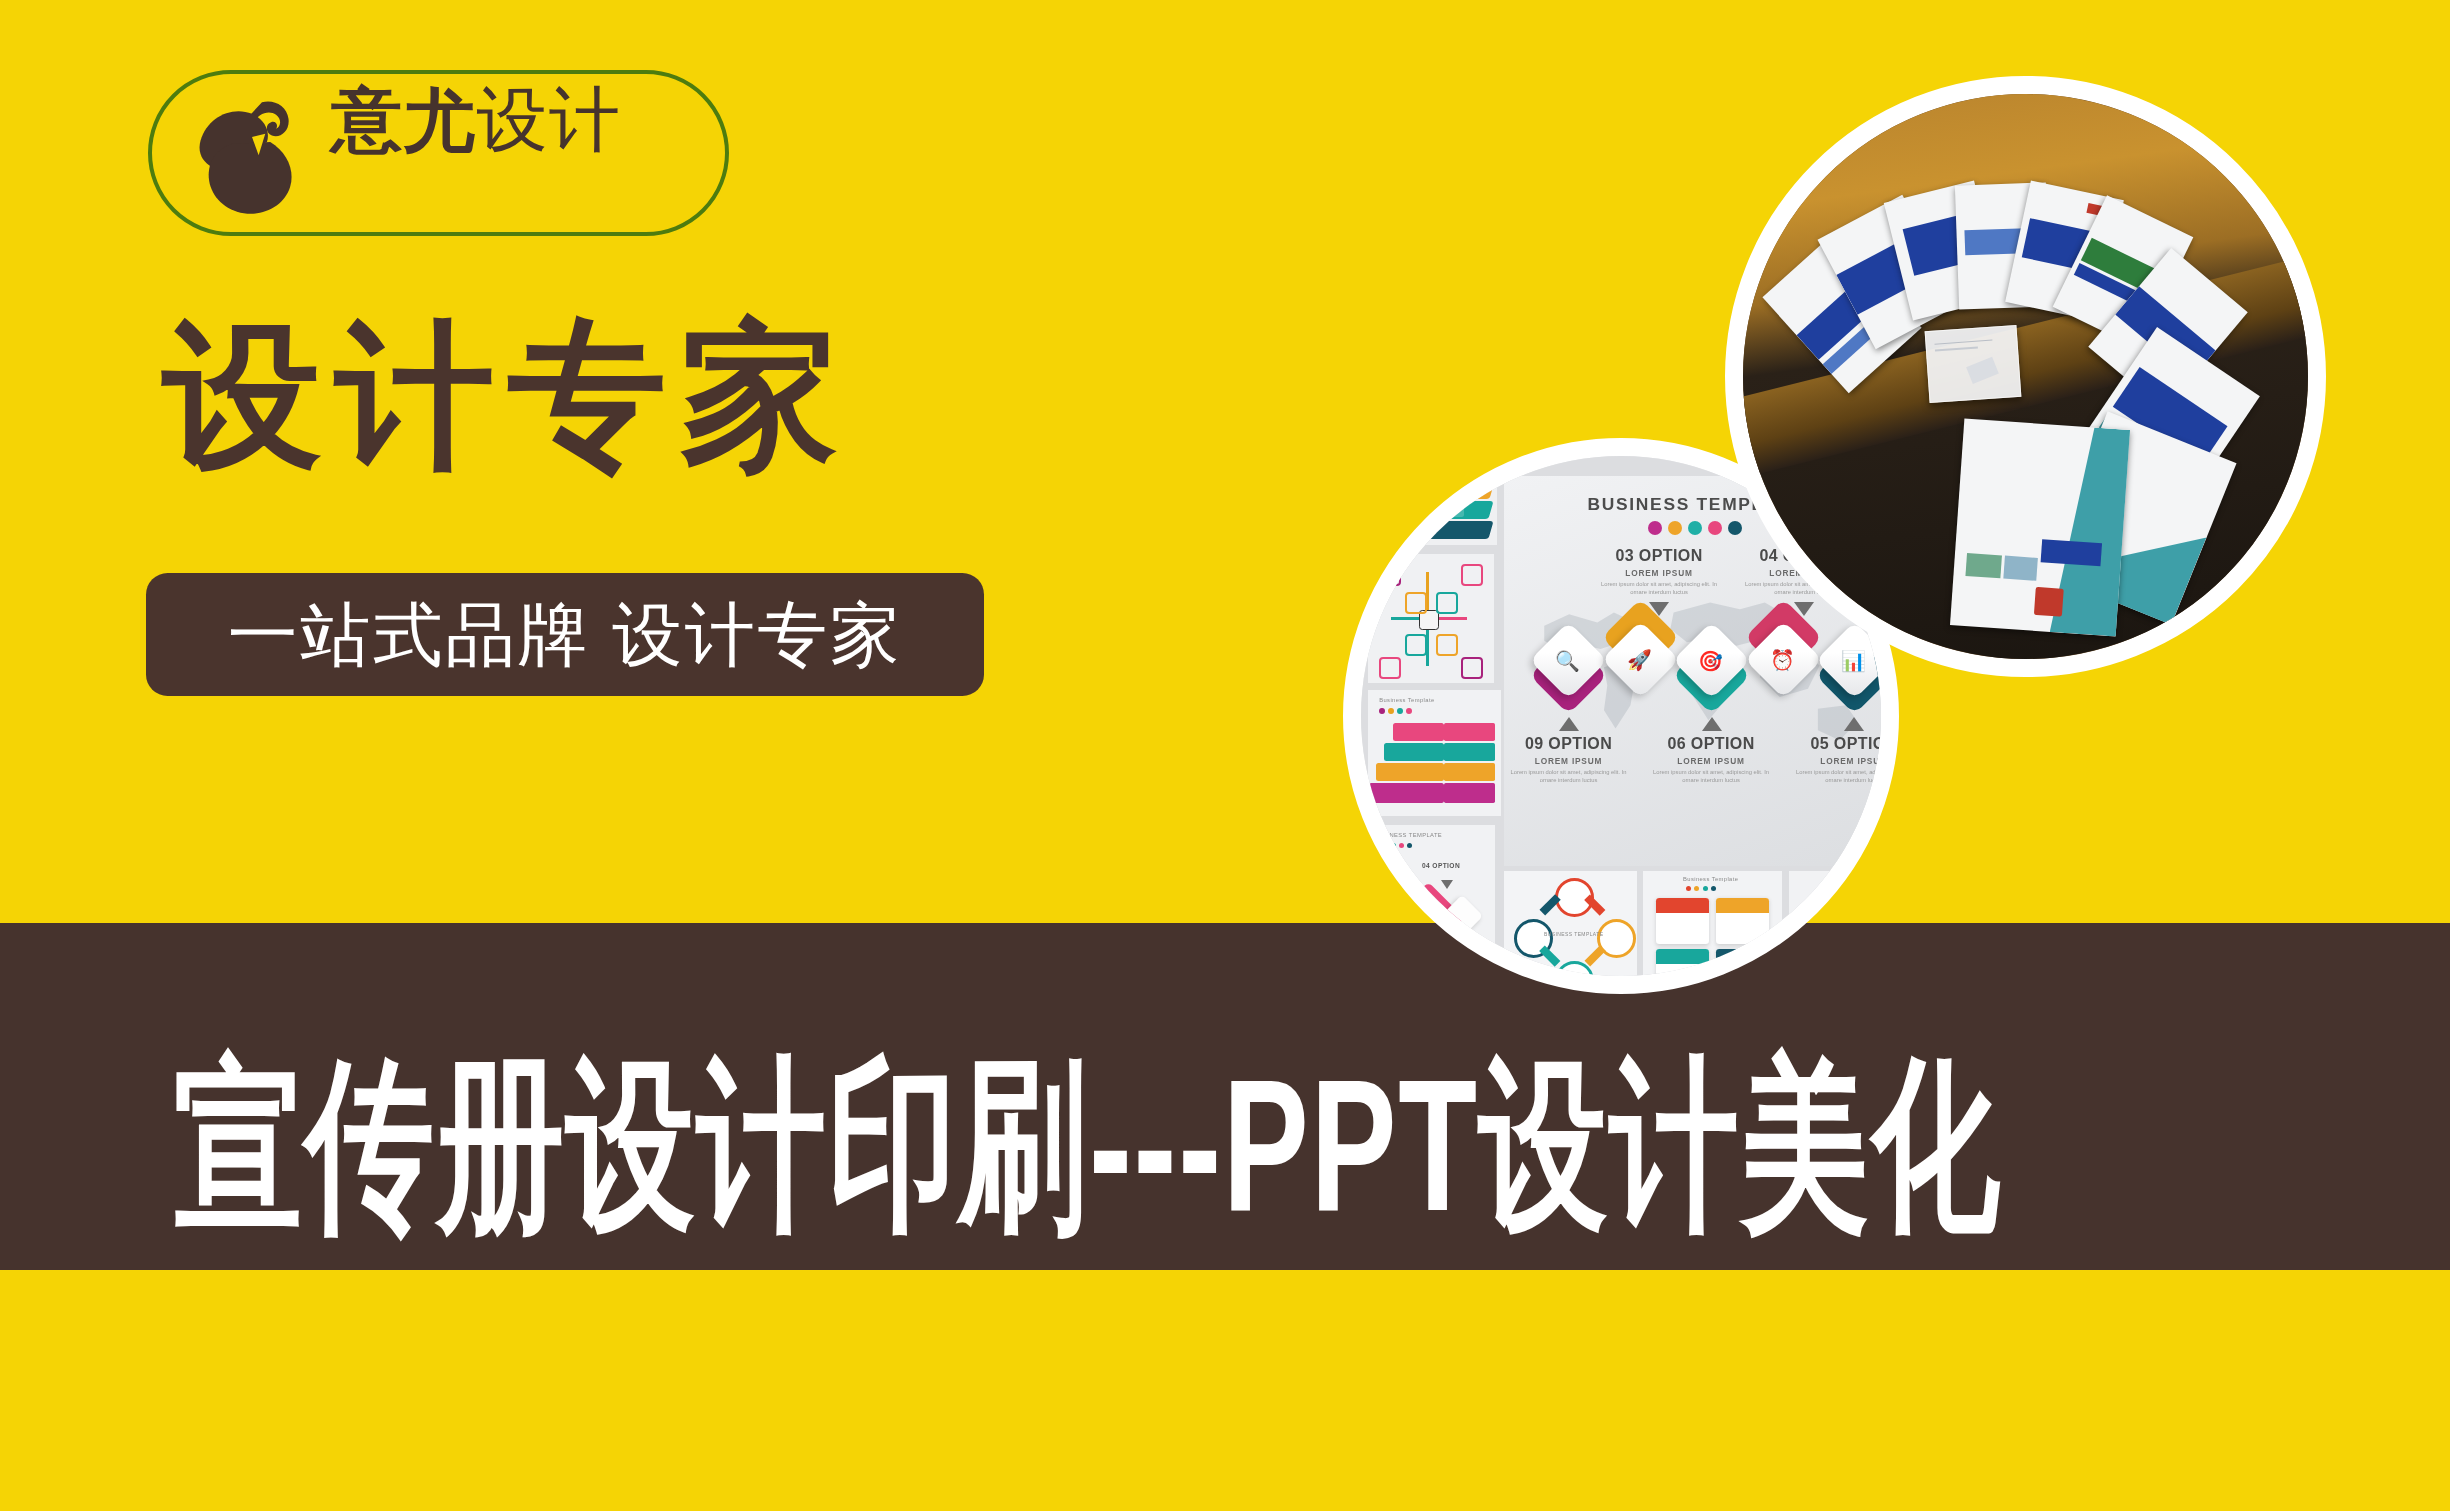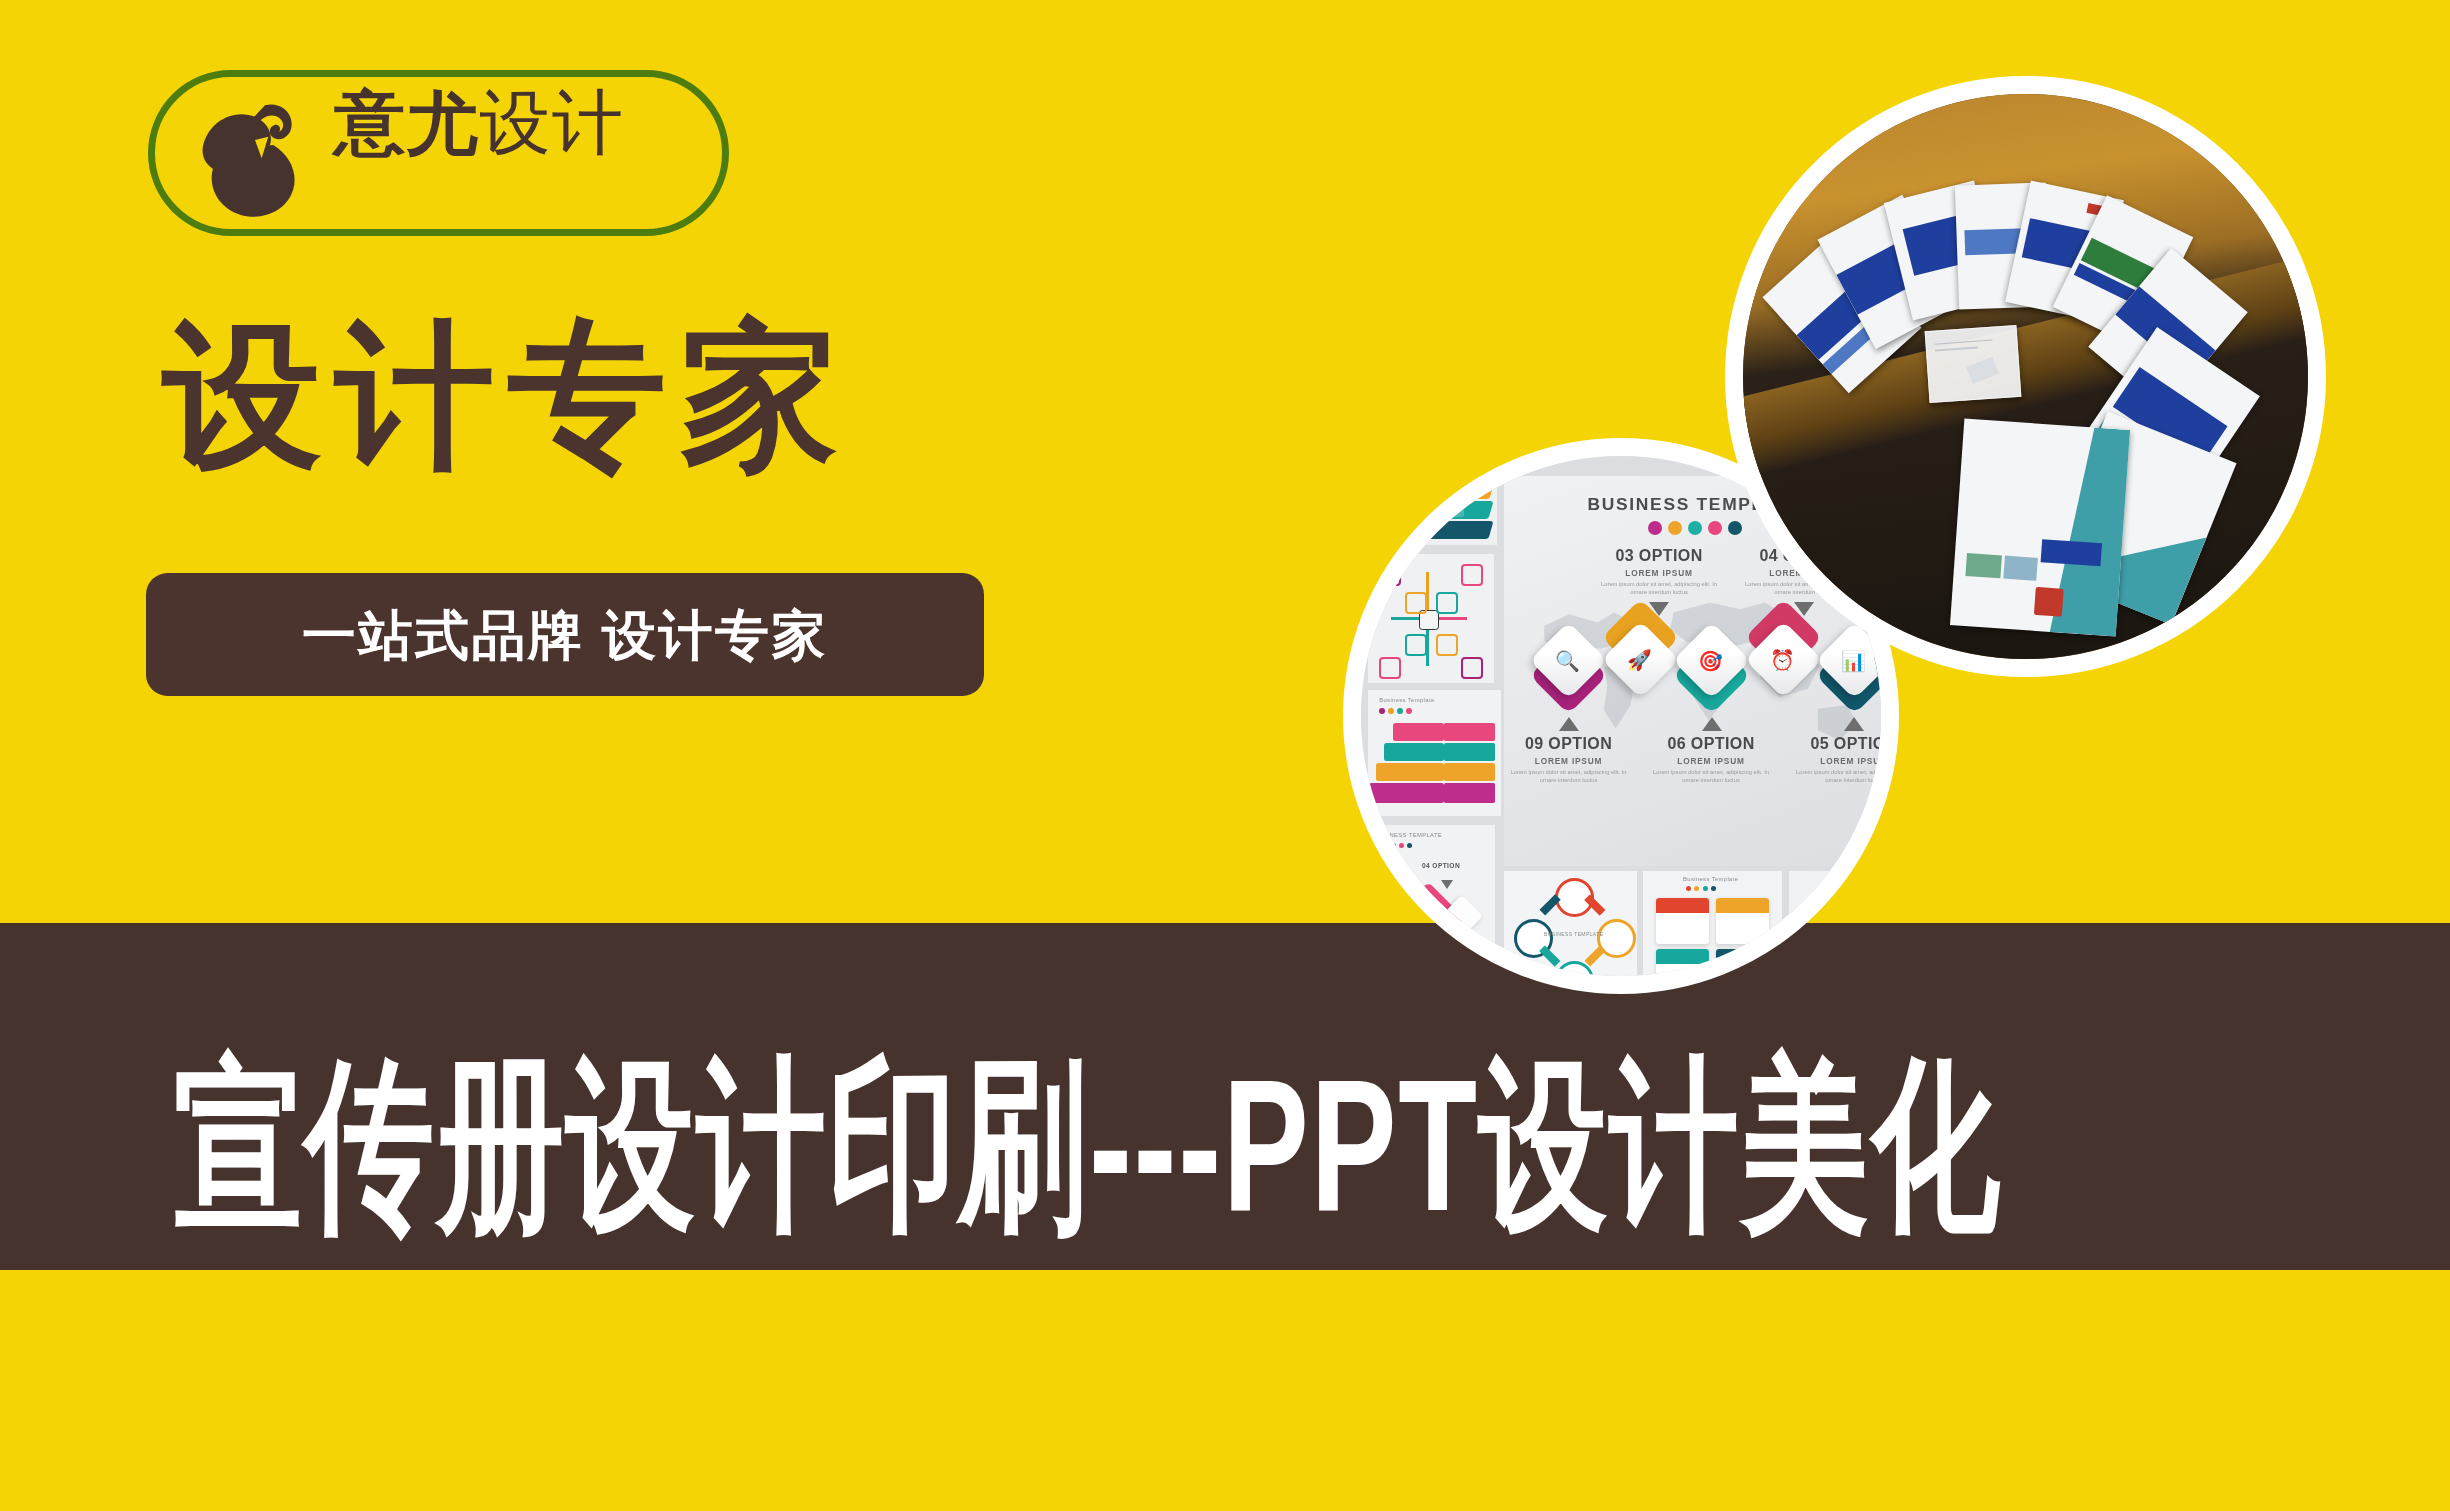--- a/index.html
+++ b/index.html
@@ -16,21 +16,21 @@
     font-family: "Liberation Sans", "DejaVu Sans", sans-serif;
   }
 
   
   .logo-box {
     position: absolute;
     left: 148px;
     top: 70px;
     width: 581px;
     height: 166px;
-    border: 7px solid #4d7c0f;
+    border: 4px solid #4d7c0f;
     border-radius: 83px;
     box-sizing: border-box;
     display: flex;
     align-items: center;
   }
   .logo-mark {
     position: absolute;
     left: 26.6px;
     top: 10px;
     width: 146px;
@@ -80,22 +80,22 @@
     width: 838px;
     height: 123px;
     background: #4A342D;
     border-radius: 21.6px;
     display: flex;
     align-items: center;
     justify-content: center;
   }
   .tagline-text {
     color: #FFFFFF;
-    font-size: 54px;
-    font-weight: 700;
+    font-size: 70px;
+    font-weight: 400;
     letter-spacing: 2.5px;
     white-space: nowrap;
     line-height: 76px;
     text-align: center;
   }
 
   
   .dark-band {
     position: absolute;
     left: 0;

